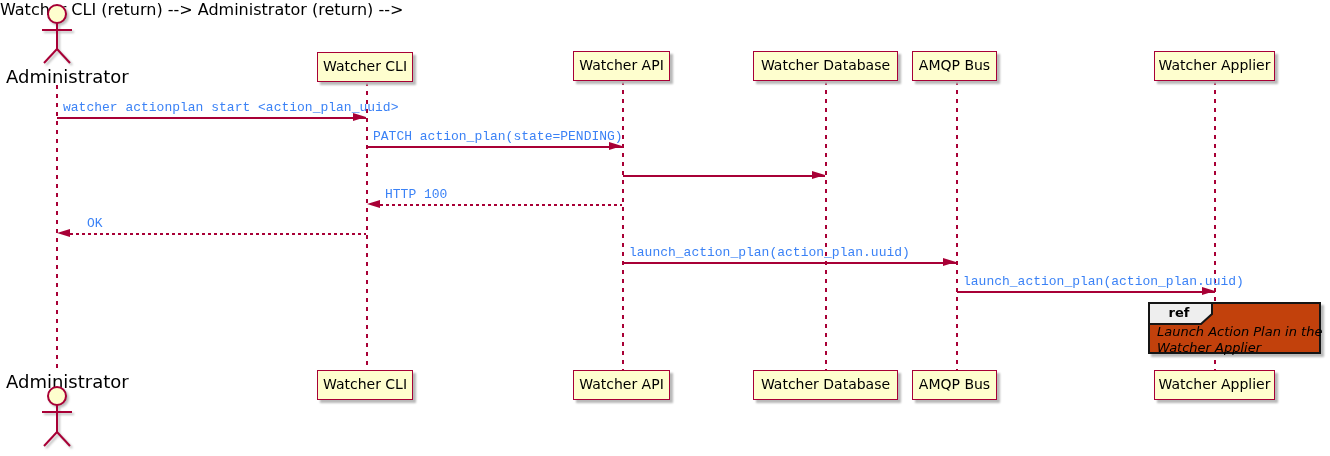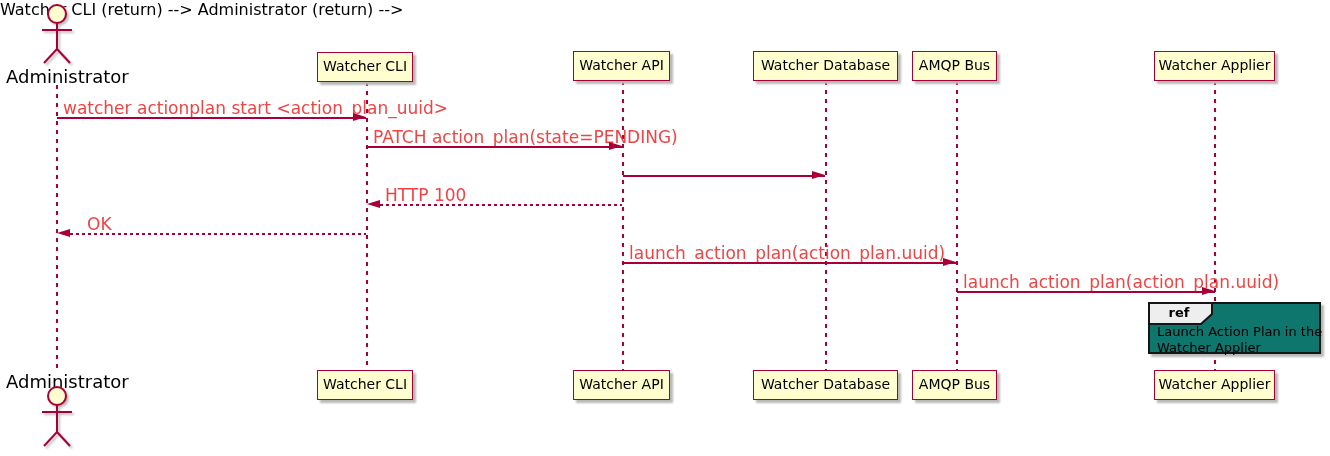--- a/index.html
+++ b/index.html
@@ -48,26 +48,27 @@
     width: 100px;
     text-align: center;
     font-size: 18px;
     color: #000;
     z-index: 2;
     white-space: nowrap;
   }
   
   .msg-label {
     position: absolute;
-    font-size: 17px;
-    color: #ef4444;
+    font-size: 13px;
+    color: #3b82f6;
     height: 16px;
     line-height: 16px;
     white-space: nowrap;
     z-index: 2;
+    font-family: Liberation Mono, monospace;
   }
   .msg-line {
     position: absolute;
     height: 1.5px;
     z-index: 2;
   }
   .msg-line.solid { background: #A80036; }
   .msg-line.dashed {
     background: repeating-linear-gradient(to right, #A80036 0px, #A80036 3px, transparent 3px, transparent 6px);
   }
@@ -81,21 +82,21 @@
   }
   .arrowhead.right { border-left: 13px solid #A80036; }
   .arrowhead.left  { border-right: 13px solid #A80036; }
   
   .ref-box {
     position: absolute;
     left: 1148px;
     top: 302px;
     width: 173px;
     height: 52px;
-    background: #0f766e;
+    background: #c2410c;
     border: 2px solid #151515;
     box-sizing: border-box;
     box-shadow: 3px 3px 2px #b9b9b9;
     z-index: 3;
   }
   .ref-tab {
     position: absolute;
     left: -2px;
     top: -2px;
     z-index: 4;
@@ -113,20 +114,21 @@
   }
   .ref-text {
     position: absolute;
     left: 7px;
     top: 20px;
     font-size: 13px;
     line-height: 16px;
     color: #000;
     white-space: nowrap;
     z-index: 4;
+    font-style: italic;
   }
 </style>
 </head>
 <body>
 
 <div class="canvas">
 
   
   <div class="lifeline" style="left:56px;  top:85px; height:286px;"></div>
   <div class="lifeline" style="left:366px; top:82px; height:288px;"></div>

